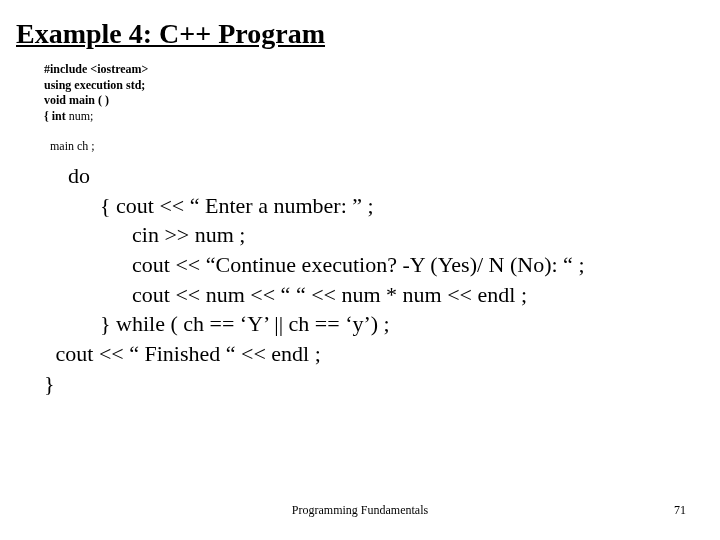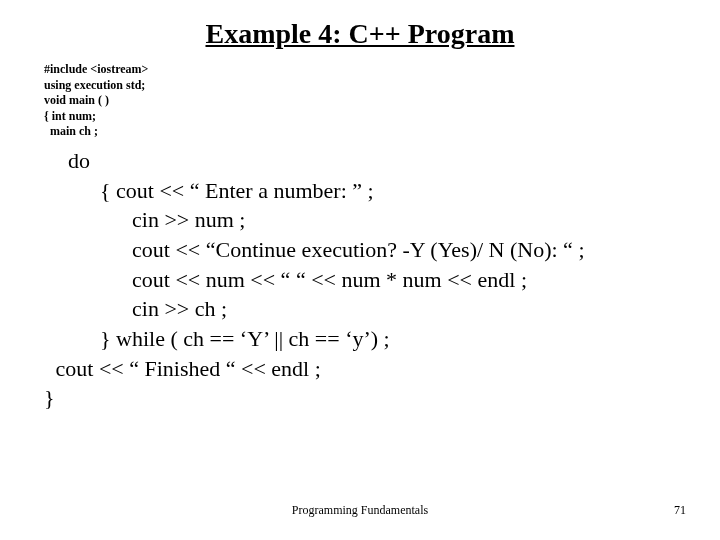--- a/index.html
+++ b/index.html
@@ -9,35 +9,37 @@
     }
     body {
       width: 720px;
       height: 540px;
       background: #ffffff;
       font-family: "Times New Roman", Times, serif;
       color: #000000;
       position: relative;
     }
     .title {
-      text-align: center;
+      text-align: left;
       font-size: 28px;
       font-weight: bold;
       text-decoration: underline;
       padding-top: 18px;
       padding-bottom: 12px;
+      padding-left: 16px;
     }
     .code-small {
       font-size: 12px;
       line-height: 1.3;
       padding-left: 44px;
       font-weight: bold;
     }
     .code-small .normal {
-      font-weight: bold;
+      font-weight: normal;
+      margin-top: 15px;
     }
     .code-large {
       font-size: 22px;
       line-height: 1.35;
       padding-left: 44px;
       padding-top: 6px;
     }
     .code-large .indent1 {
       padding-left: 24px;
     }
@@ -75,21 +77,20 @@
   <div><span>{ int</span><span class="normal"> num;</span></div>
   <div class="normal" style="white-space: pre;">  main ch ;</div>
 </div>
 
 <div class="code-large">
   <div class="indent1">do</div>
   <div class="indent2">{ cout &lt;&lt; “ Enter a number: ” ;</div>
   <div class="indent3">cin &gt;&gt; num ;</div>
   <div class="indent3">cout &lt;&lt;  “Continue execution? -Y (Yes)/ N (No): “ ;</div>
   <div class="indent3">cout &lt;&lt; num &lt;&lt; “      “ &lt;&lt;  num * num &lt;&lt; endl ;</div>
-  <div class="indent3">cin &gt;&gt; ch ;</div>
   <div class="indent2">} while  ( ch == ‘Y’ ||  ch == ‘y’)  ;</div>
   <div style="white-space: pre; margin-left: 6px;"> cout &lt;&lt; “ Finished “ &lt;&lt; endl ;</div>
   <div>}</div>
 </div>
 
 <div class="footer">
   <div class="footer-center">Programming Fundamentals</div>
   <div class="footer-right">71</div>
 </div>
 

